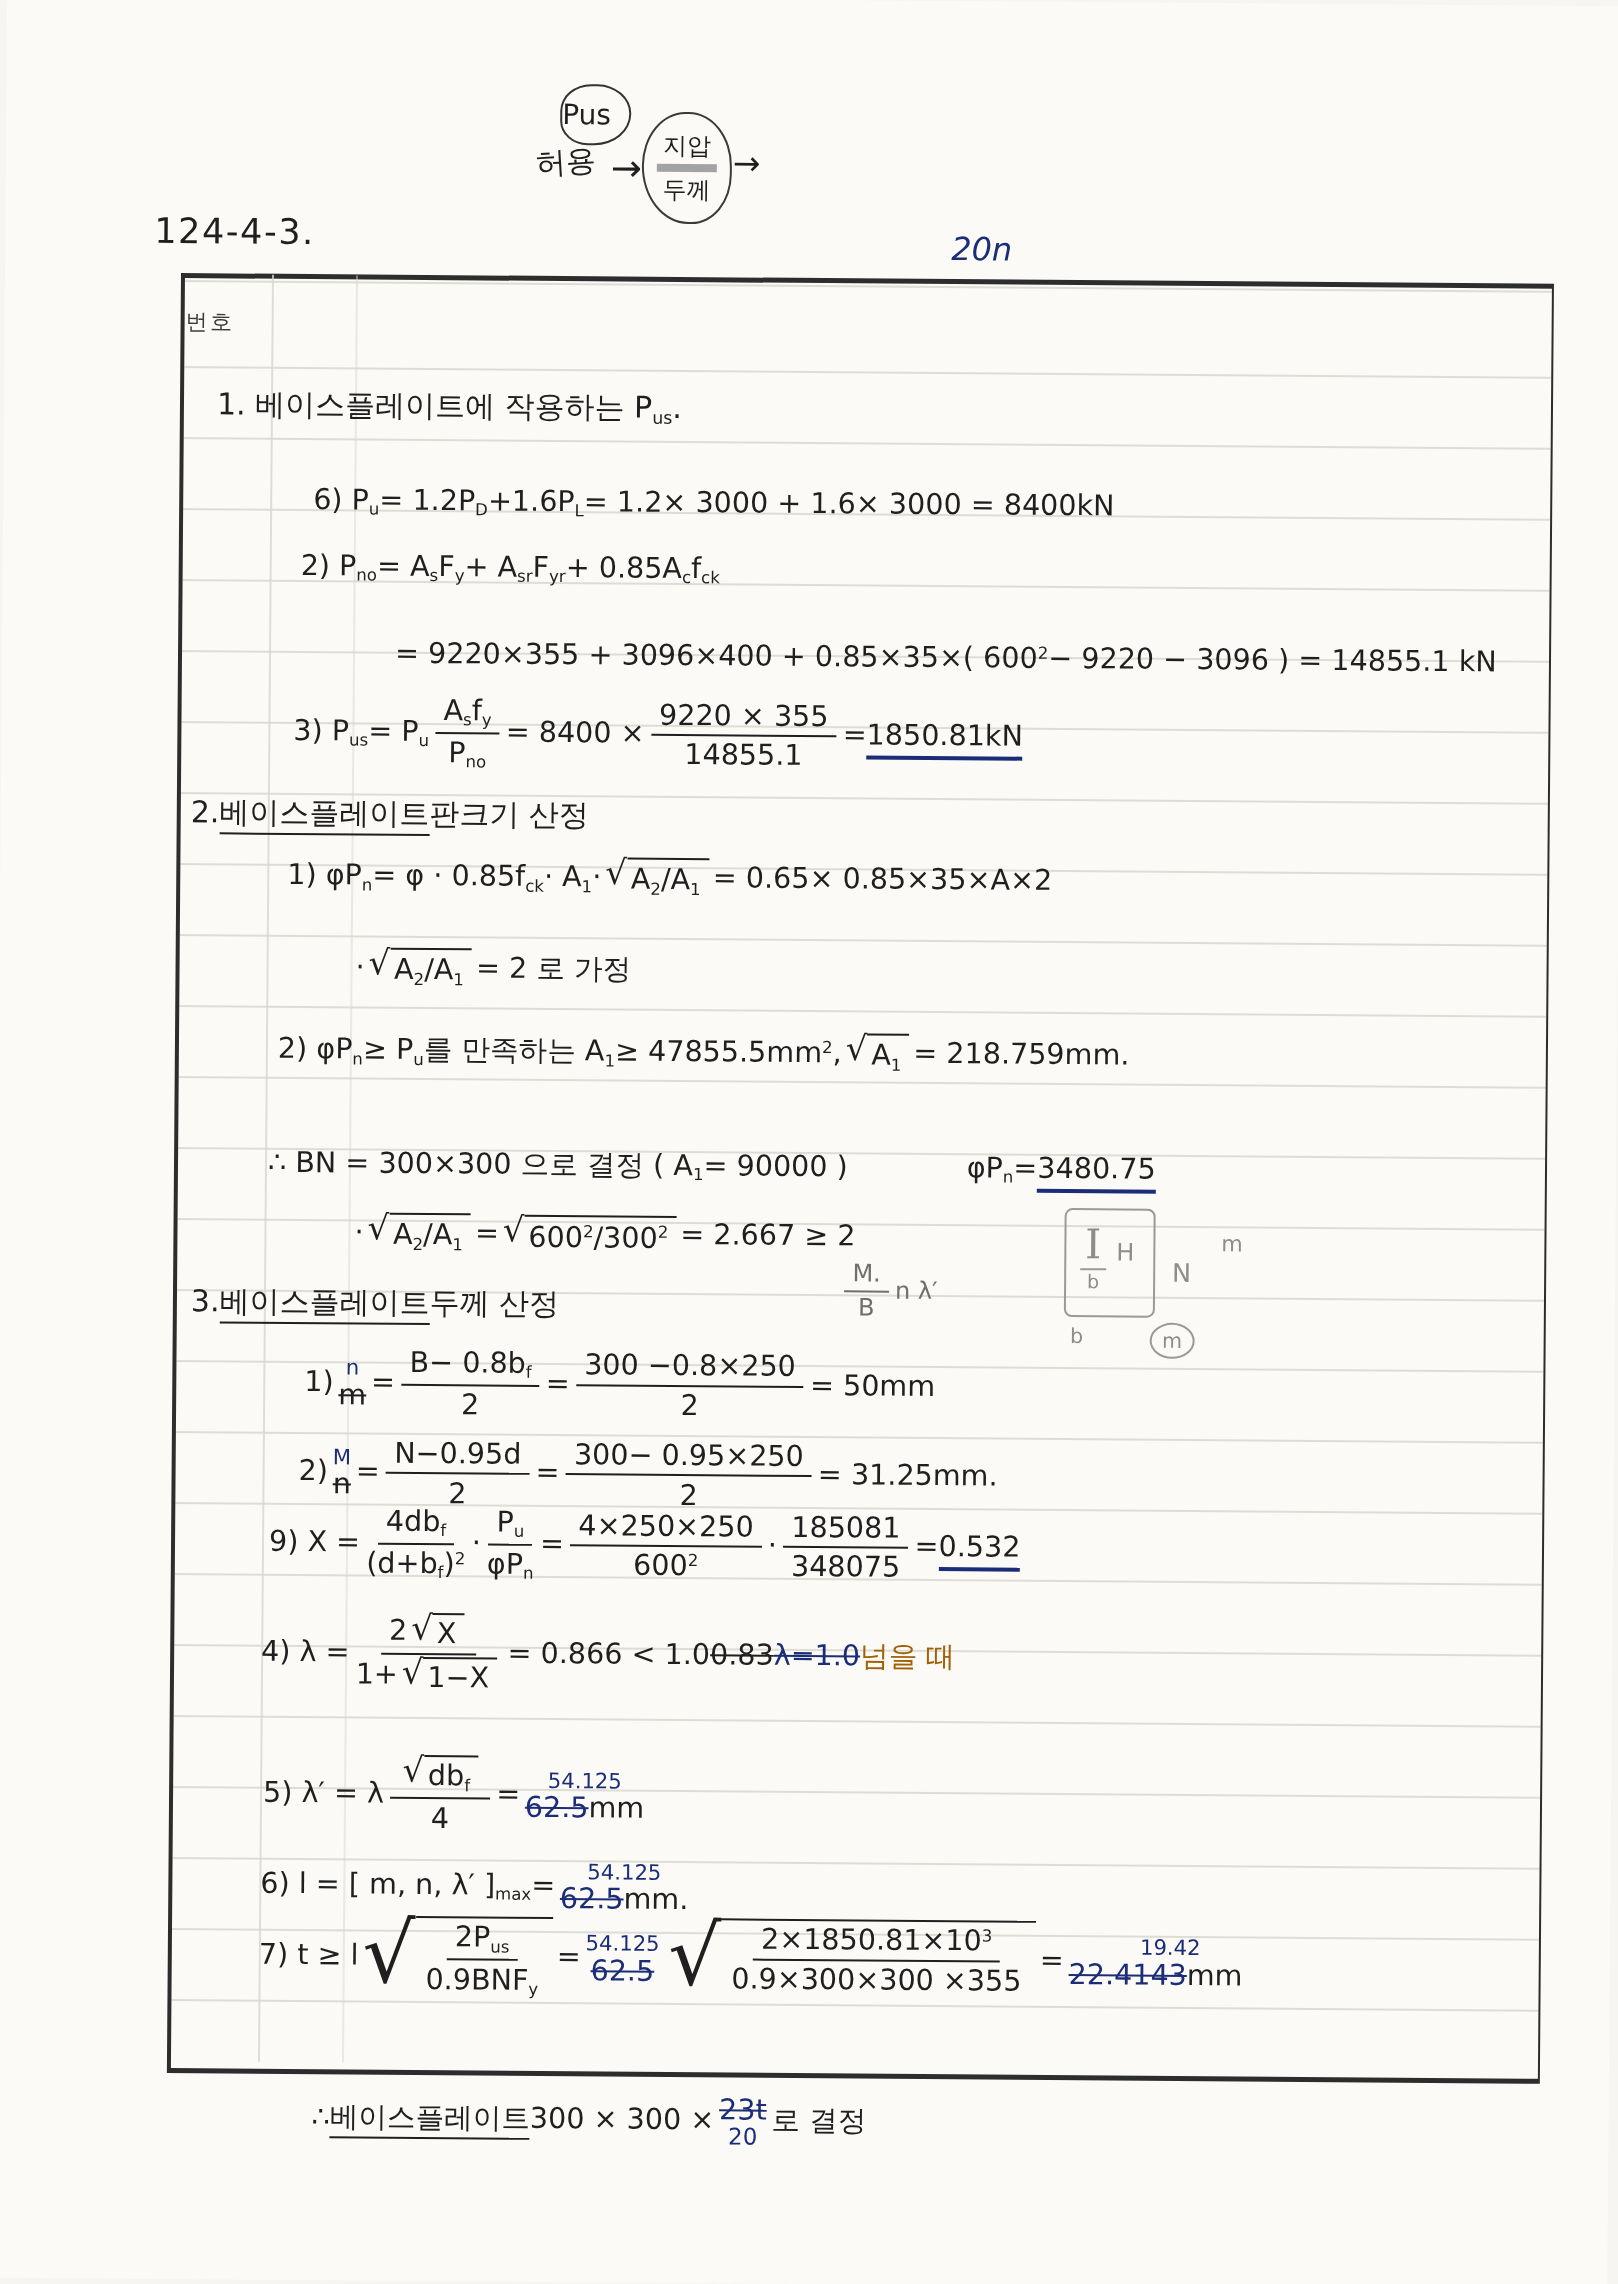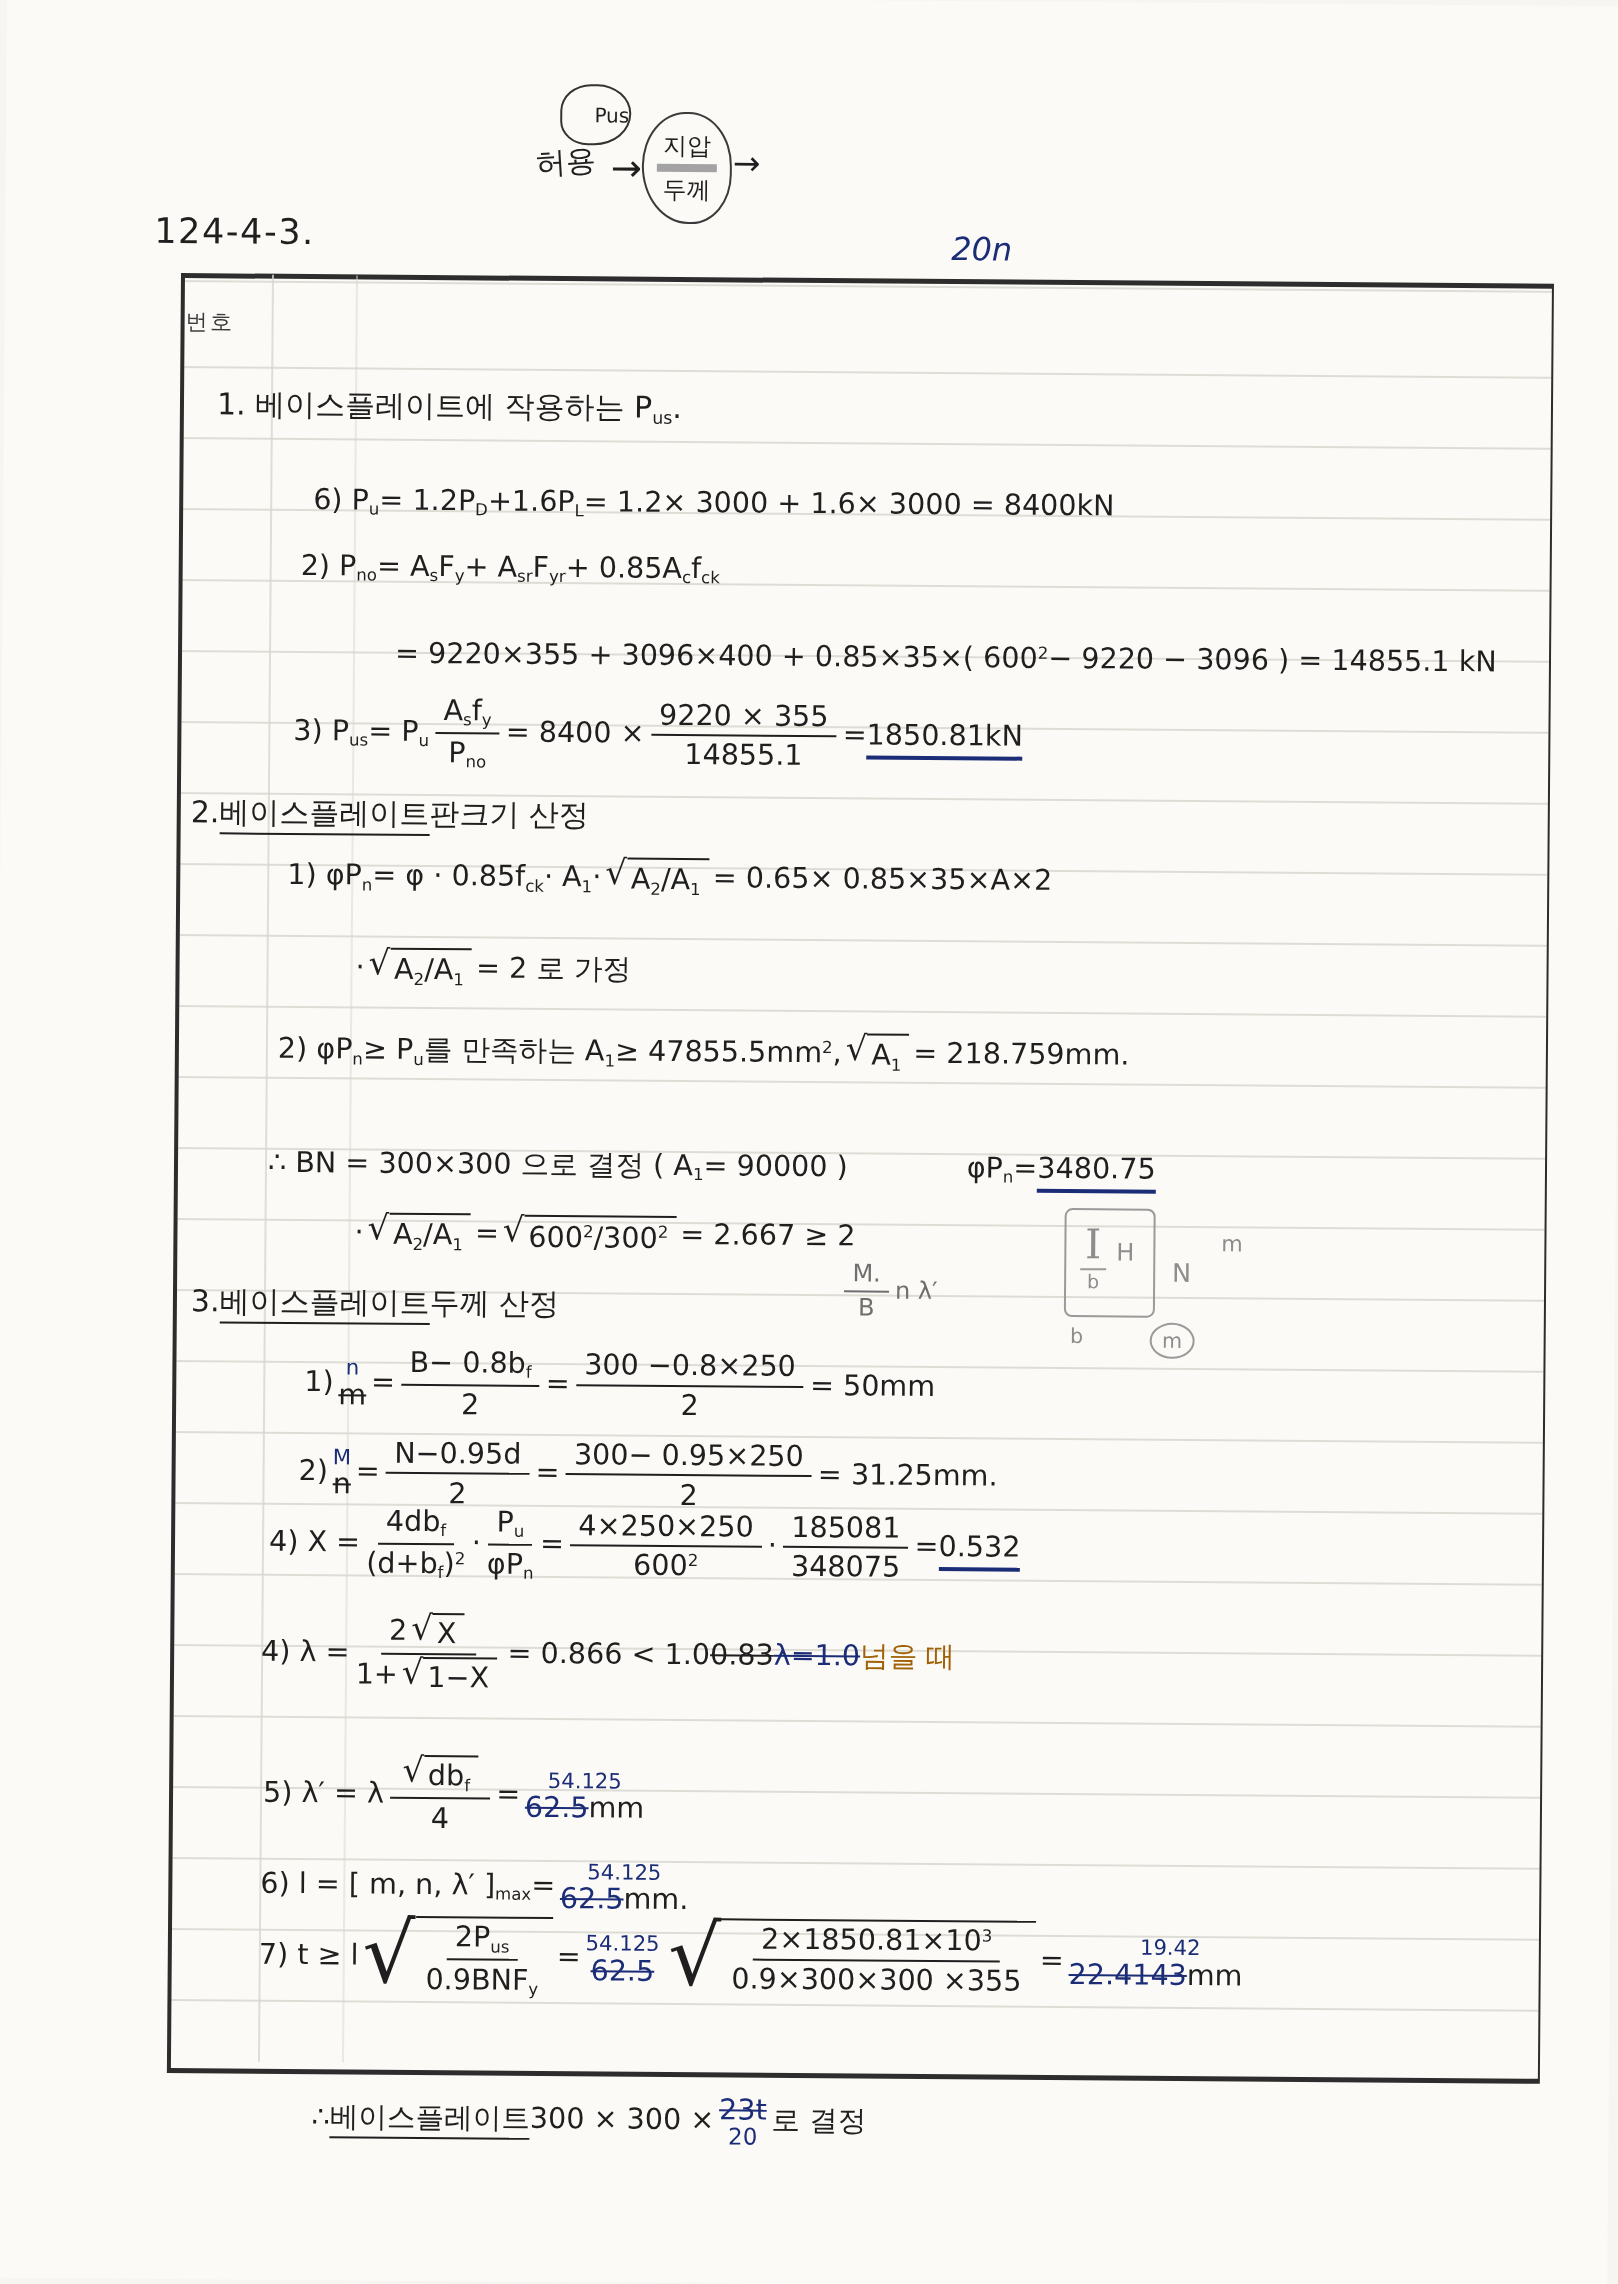--- a/index.html
+++ b/index.html
@@ -27,21 +27,21 @@
   .rad{font-size:1.18em;line-height:1;transform:translateY(-0.04em);}
   .rad.big{font-size:2.9em;transform:translateY(-0.03em);}
   .radi{border-top:2.4px solid currentColor;padding:2.4px 8px 0 4px;}
   .ab{display:inline-flex;flex-direction:column;align-items:center;vertical-align:middle;line-height:1.05;margin:0 4.8px;}
   .abtop{font-size:0.74em;}
   .abbot{font-size:0.8em;}
   .ul-blue{border-bottom:4px solid #1c2d78;padding-bottom:2.4px;}
   .ul-ink{border-bottom:2.4px solid currentColor;padding-bottom:1.6px;}
   
   .bubble1{position:absolute;left:554px;top:86px;width:67px;height:57px;border:2.4px solid #333;
-           border-radius:50% 55% 60% 45%;display:flex;align-items:center;justify-content:flex-end;font-size:20px;}
+           border-radius:50% 55% 60% 45%;display:flex;align-items:center;justify-content:flex-start;font-size:28px;}
   .usage{position:absolute;left:530px;top:144px;font-size:30px;transform:rotate(-4deg);}
   .arrow1{position:absolute;left:605px;top:148px;font-size:37px;}
   .bubble2{position:absolute;left:636px;top:113px;width:86px;height:108px;border:2.4px solid #3a3a3a;
            border-radius:50% 50% 46% 54%;display:flex;flex-direction:column;align-items:center;justify-content:center;font-size:24px;}
   .bubble2 .rt{border-bottom:8px solid #a3a3a3;padding:0 6.3px 1.6px;}
   .bubble2 .rb{padding-top:1.6px;}
   .arrow2{position:absolute;left:727px;top:144px;font-size:33px;}
   .title{position:absolute;left:149px;top:216px;font-size:35px;letter-spacing:1.6px;}
   .corner-note{position:absolute;left:946px;top:229px;font-size:32px;color:#1c2d78;font-style:italic;}
   
@@ -148,21 +148,21 @@
         <div class="line" style="left: 303px; top: 1440px; font-size: 28.6px;"><span class="seg">2)  </span><span class="ab">
             <span class="abtop" style="color: rgb(28, 45, 120);">M</span>
             <span class="abmain"><span class="strike">n</span></span>
           </span><span class="seg"> =</span><span class="frac">
             <span class="fn"><span class="seg">N−0.95d</span></span>
             <span class="fd"><span class="seg">2</span></span>
           </span><span class="seg"> =</span><span class="frac">
             <span class="fn"><span class="seg">300− 0.95×250</span></span>
             <span class="fd"><span class="seg">2</span></span>
           </span><span class="seg">  =  31.25mm.</span></div>
-        <div class="line" style="left: 274px; top: 1508px; font-size: 28.6px;"><span class="seg">4)   X =</span><span class="frac">
+        <div class="line" style="left: 274px; top: 1508px; font-size: 28.6px;"><span class="seg">9)   X =</span><span class="frac">
             <span class="fn"><span class="seg">4db</span><span class="seg-sub">f</span></span>
             <span class="fd"><span class="seg">(d+b</span><span class="seg-sub">f</span><span class="seg">)</span><span class="seg-sup">2</span></span>
           </span><span class="seg"> ·</span><span class="frac">
             <span class="fn"><span class="seg">P</span><span class="seg-sub">u</span></span>
             <span class="fd"><span class="seg">φP</span><span class="seg-sub">n</span></span>
           </span><span class="seg"> =</span><span class="frac">
             <span class="fn"><span class="seg">4×250×250</span></span>
             <span class="fd"><span class="seg">600</span><span class="seg-sup">2</span></span>
           </span><span class="seg"> ·</span><span class="frac">
             <span class="fn"><span class="seg">185081</span></span>

